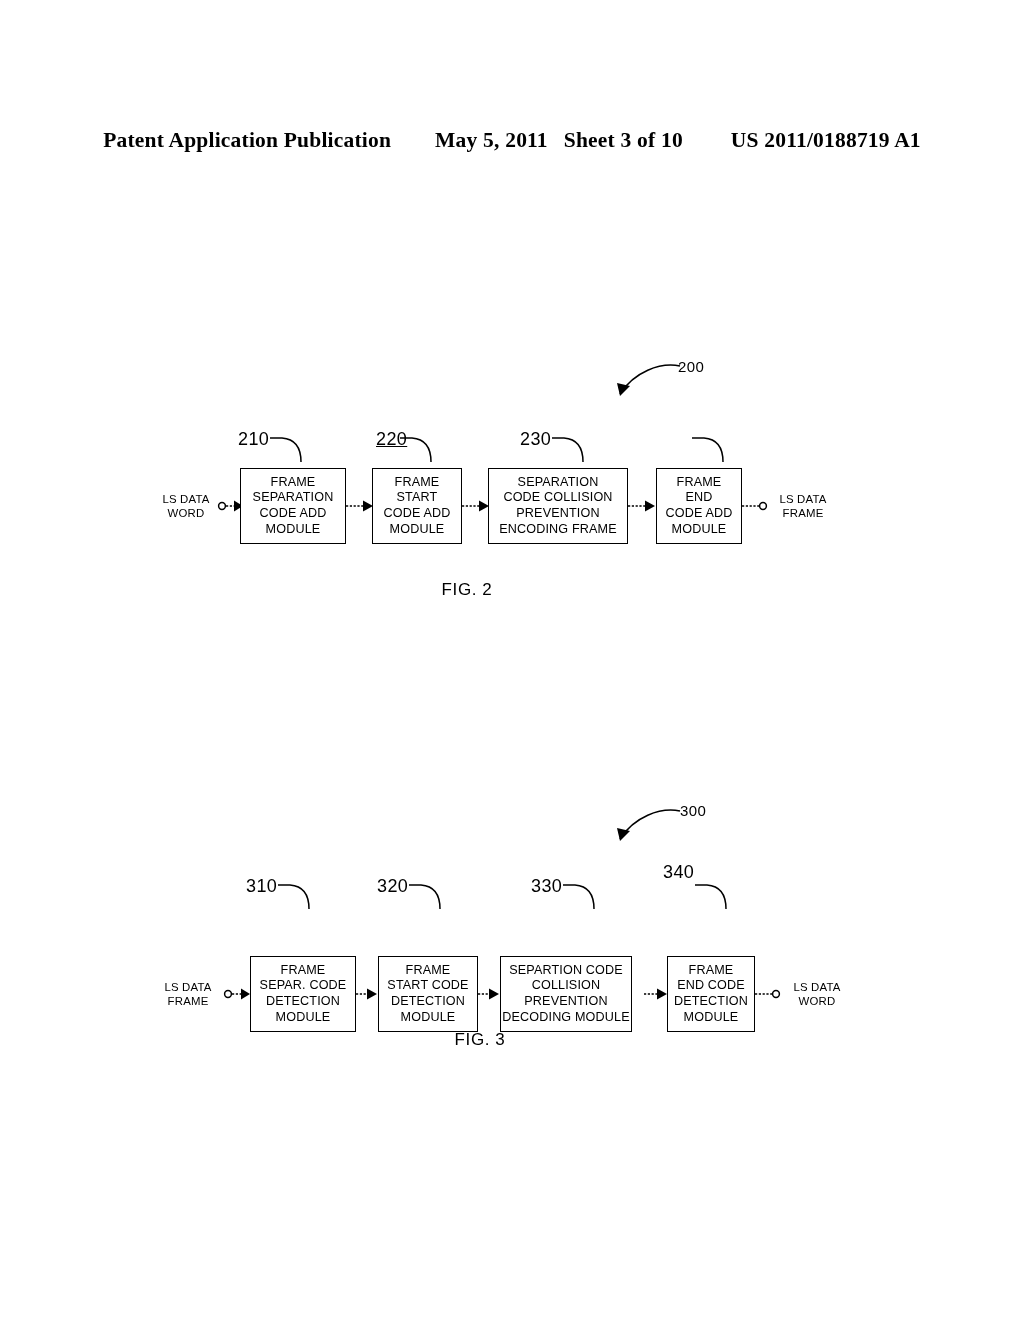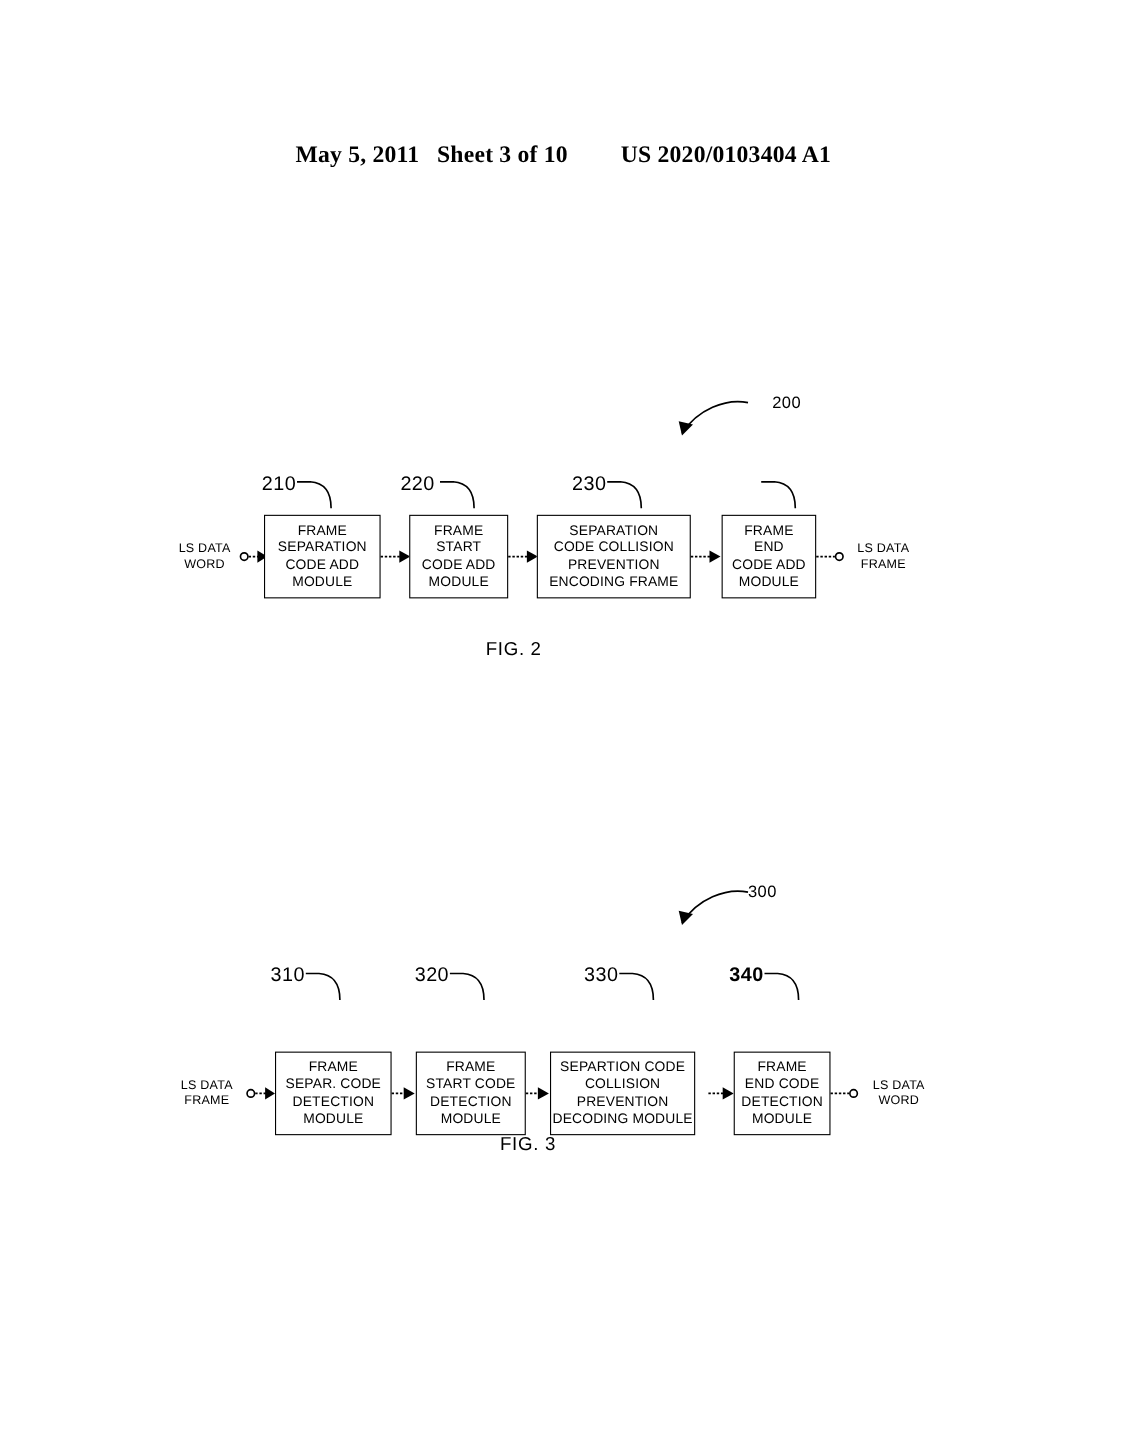--- a/index.html
+++ b/index.html
@@ -112,39 +112,40 @@
     position: absolute;
     font-size: 15px;
     letter-spacing: 0.4px;
     white-space: nowrap;
   }
 </style>
 </head>
 <body>
 
 <div class="patent-header">
+  <span class="hdr-pub">Patent Application Publication</span>
   <span class="hdr-date">May 5, 2011</span>
   <span class="hdr-sheet">Sheet 3 of 10</span>
-  <span class="hdr-num">US 2020/0103404 A1</span>
+  <span class="hdr-num">US 2011/0188719 A1</span>
 </div>
 
 <div class="figure" id="figure-2">
 
   <svg class="callout-arrow" style="left:608px; top:10px;" width="80" height="60" viewBox="0 0 80 60">
     <path d="M 72 16 C 52 12, 26 22, 12 44" fill="none" stroke="#000" stroke-width="1.6"></path>
     <path d="M 12 46 L 22 36 L 9 33 Z" fill="#000"></path>
   </svg>
-  <div class="callout-num" style="left:702px; top:18px;">200</div>
+  <div class="callout-num" style="left:678px; top:18px;">200</div>
 
   <div class="ref-num" style="left:238px; top:89px;">210</div>
   <svg class="leader" style="left:268px; top:92px;" width="50" height="40" viewBox="0 0 50 40">
     <path d="M 2 6 L 14 6 C 28 7, 33 16, 33 30" fill="none" stroke="#000" stroke-width="1.5"></path>
   </svg>
 
-  <div class="ref-num" style="left:364px; top:89px;">220</div>
+  <div class="ref-num" style="left:376px; top:89px;text-decoration:underline;">220</div>
   <svg class="leader" style="left:398px; top:92px;" width="50" height="40" viewBox="0 0 50 40">
     <path d="M 2 6 L 14 6 C 28 7, 33 16, 33 30" fill="none" stroke="#000" stroke-width="1.5"></path>
   </svg>
 
   <div class="ref-num" style="left:520px; top:89px;">230</div>
   <svg class="leader" style="left:550px; top:92px;" width="50" height="40" viewBox="0 0 50 40">
     <path d="M 2 6 L 14 6 C 28 7, 33 16, 33 30" fill="none" stroke="#000" stroke-width="1.5"></path>
   </svg>
 
   <div class="ref-num" style="left:660px; top:89px;margin-top:48px;">240</div>
@@ -233,21 +234,21 @@
   <div class="ref-num" style="left:377px; top:91px;">320</div>
   <svg class="leader" style="left:407px; top:94px;" width="50" height="40" viewBox="0 0 50 40">
     <path d="M 2 6 L 14 6 C 28 7, 33 16, 33 30" fill="none" stroke="#000" stroke-width="1.5"></path>
   </svg>
 
   <div class="ref-num" style="left:531px; top:91px;">330</div>
   <svg class="leader" style="left:561px; top:94px;" width="50" height="40" viewBox="0 0 50 40">
     <path d="M 2 6 L 14 6 C 28 7, 33 16, 33 30" fill="none" stroke="#000" stroke-width="1.5"></path>
   </svg>
 
-  <div class="ref-num" style="left:663px; top:91px;font-weight:bold;">340</div>
+  <div class="ref-num" style="left:663px; top:77px;">340</div>
   <svg class="leader" style="left:693px; top:94px;" width="50" height="40" viewBox="0 0 50 40">
     <path d="M 2 6 L 14 6 C 28 7, 33 16, 33 30" fill="none" stroke="#000" stroke-width="1.5"></path>
   </svg>
 
   <div class="port-label" style="left:155px; top:195px; width:66px;">
     <div>LS DATA</div>
     <div>FRAME</div>
   </div>
   <svg class="connector" style="left:224px; top:199px;" width="28" height="20" viewBox="0 0 28 20">
     <circle cx="4" cy="10" r="3.4" fill="#fff" stroke="#000" stroke-width="1.5"></circle>

